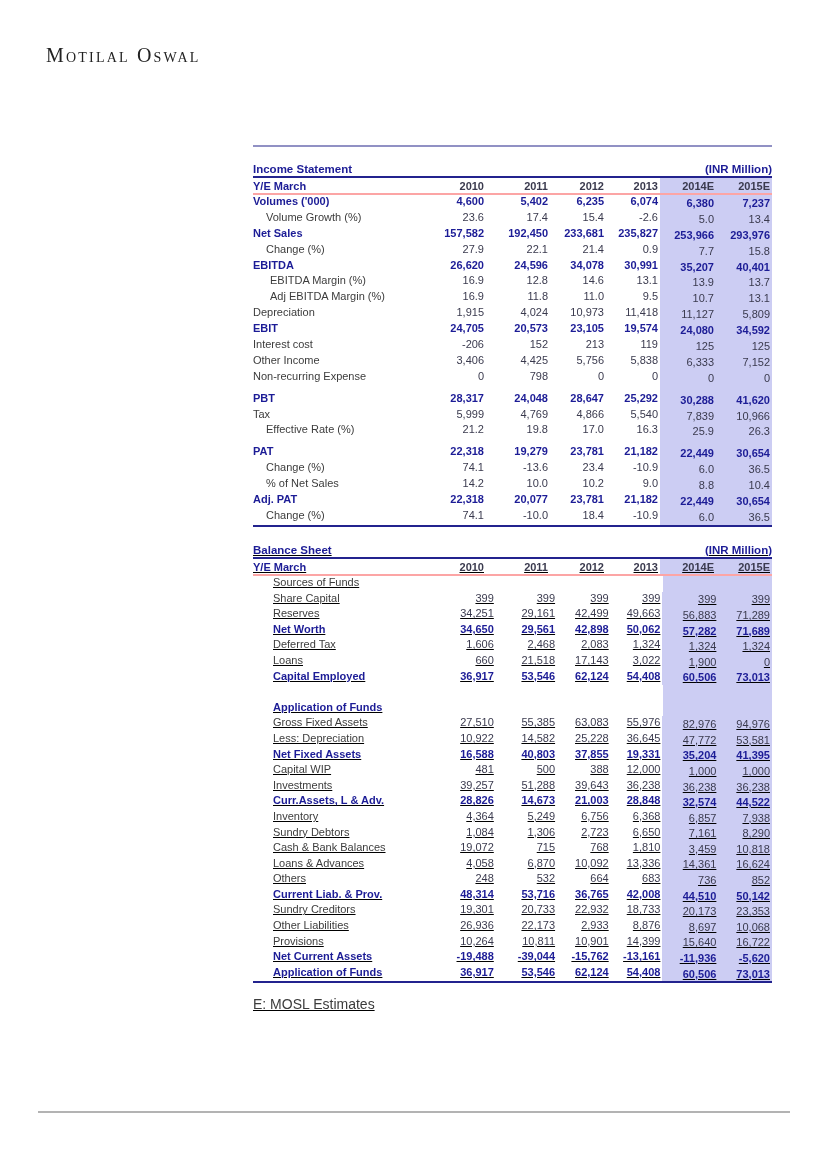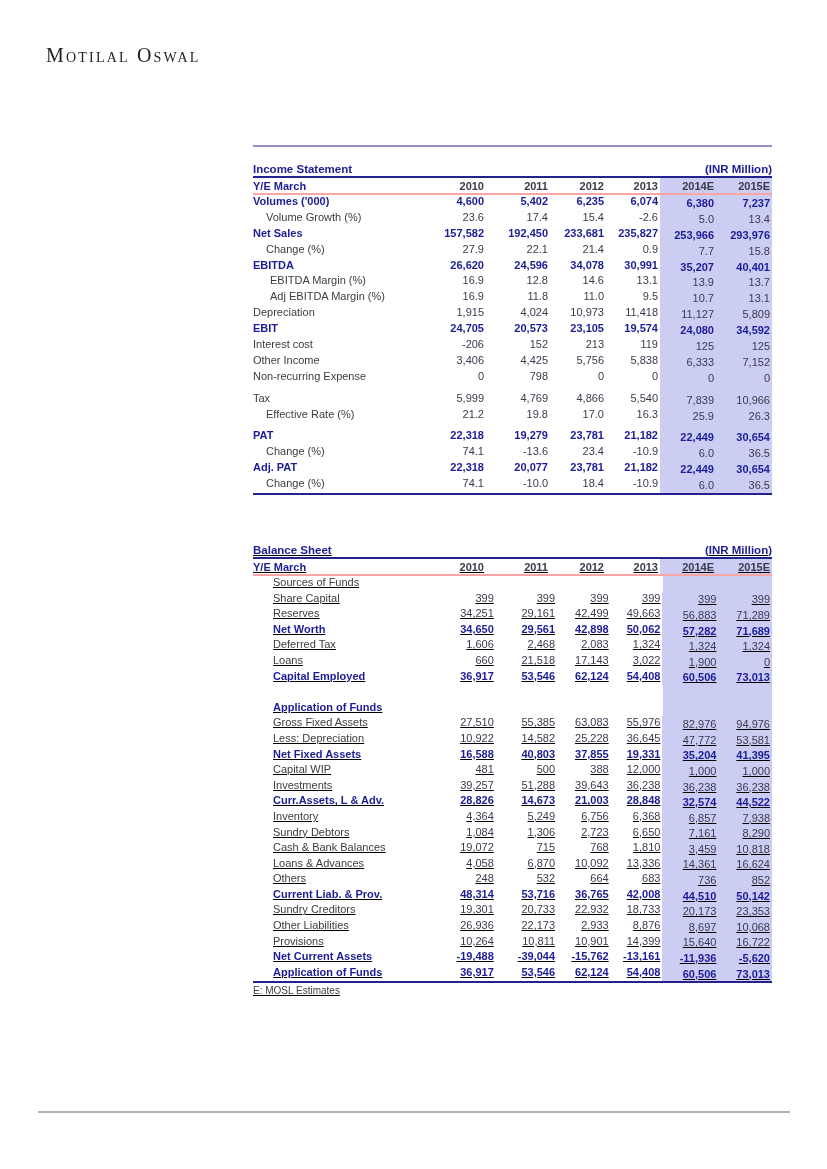--- a/index.html
+++ b/index.html
@@ -35,21 +35,21 @@
 
   .c0{width:142px;color:#3c3c3c;white-space:nowrap;}
   .cv{text-align:right;padding-right:2px;box-sizing:border-box;color:#3a3a4e;white-space:nowrap;}
   .c1{width:91px;}.c2{width:64px;}.c3{width:56px;}.c4{width:54px;}.c5{width:56px;padding-left:40px;}.c6{width:56px;}
   .t-header .c0{color:#1c1c96;}
   .hl{background:#cccdf3;height:100%;display:flex;align-items:center;justify-content:flex-end;}
   .row-bold .c0,.row-bold .cv{color:#1c1c96;font-weight:bold;}
   .ind1{padding-left:13px;box-sizing:border-box;}
   .ind2{padding-left:17px;box-sizing:border-box;}
 
-  .footnote{margin-top:2px;color:#3c3c3c;font-size:10px;}
+  .footnote{margin-top:13px;color:#3c3c3c;font-size:14px;}
 </style>
 </head>
 <body>
 
 <div class="logo">Motilal Oswal</div>
 <div class="top-rule"></div>
 
 <div class="tbl" id="is-tbl">
   <div class="t-titlebar">
     <span>Income Statement</span>
@@ -175,20 +175,29 @@
       </div>
       <div class="t-row sp">
         <span class="c0"></span>
         <span class="cv c1"></span>
         <span class="cv c2"></span>
         <span class="cv c3"></span>
         <span class="cv c4"></span>
         <span class="cv c5 hl"></span>
         <span class="cv c6 hl"></span>
       </div>
+      <div class="t-row row-bold">
+        <span class="c0">PBT</span>
+        <span class="cv c1">28,317</span>
+        <span class="cv c2">24,048</span>
+        <span class="cv c3">28,647</span>
+        <span class="cv c4">25,292</span>
+        <span class="cv c5 hl">30,288</span>
+        <span class="cv c6 hl">41,620</span>
+      </div>
       <div class="t-row">
         <span class="c0">Tax</span>
         <span class="cv c1">5,999</span>
         <span class="cv c2">4,769</span>
         <span class="cv c3">4,866</span>
         <span class="cv c4">5,540</span>
         <span class="cv c5 hl">7,839</span>
         <span class="cv c6 hl">10,966</span>
       </div>
       <div class="t-row">
@@ -219,20 +228,29 @@
         <span class="cv c6 hl">30,654</span>
       </div>
       <div class="t-row">
         <span class="c0 ind1">Change (%)</span>
         <span class="cv c1">74.1</span>
         <span class="cv c2">-13.6</span>
         <span class="cv c3">23.4</span>
         <span class="cv c4">-10.9</span>
         <span class="cv c5 hl">6.0</span>
         <span class="cv c6 hl">36.5</span>
+      </div>
+      <div class="t-row">
+        <span class="c0 ind1">% of Net Sales</span>
+        <span class="cv c1">14.2</span>
+        <span class="cv c2">10.0</span>
+        <span class="cv c3">10.2</span>
+        <span class="cv c4">9.0</span>
+        <span class="cv c5 hl">8.8</span>
+        <span class="cv c6 hl">10.4</span>
       </div>
       <div class="t-row row-bold">
         <span class="c0">Adj. PAT</span>
         <span class="cv c1">22,318</span>
         <span class="cv c2">20,077</span>
         <span class="cv c3">23,781</span>
         <span class="cv c4">21,182</span>
         <span class="cv c5 hl">22,449</span>
         <span class="cv c6 hl">30,654</span>
       </div>

